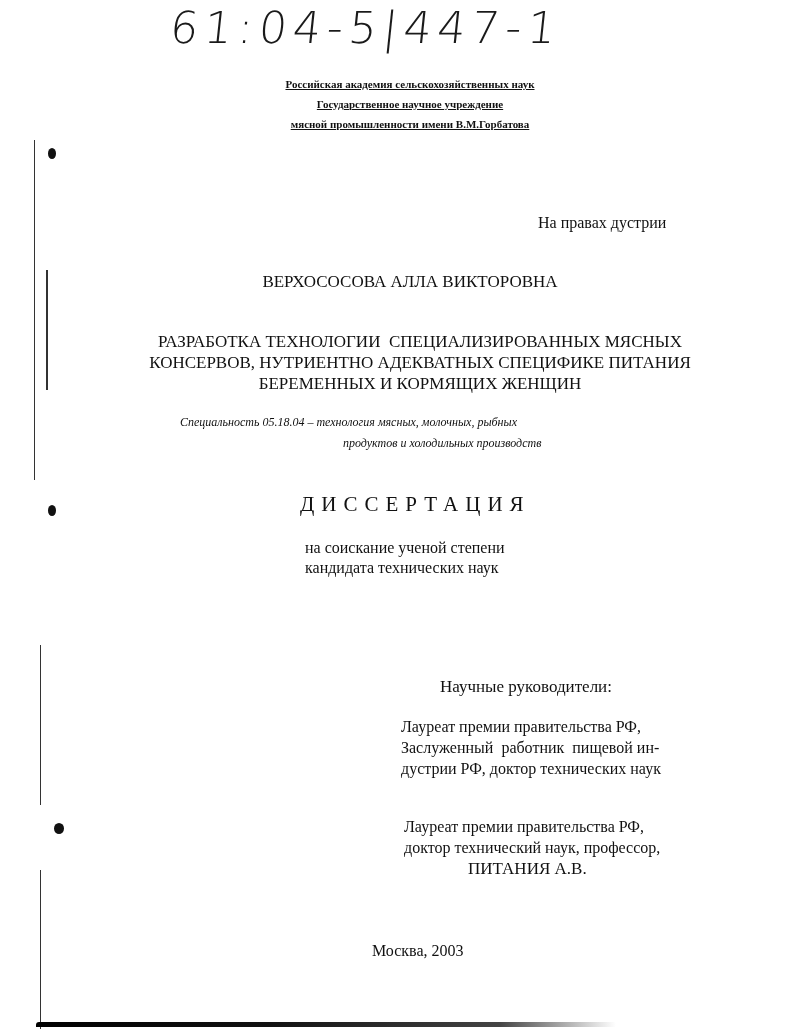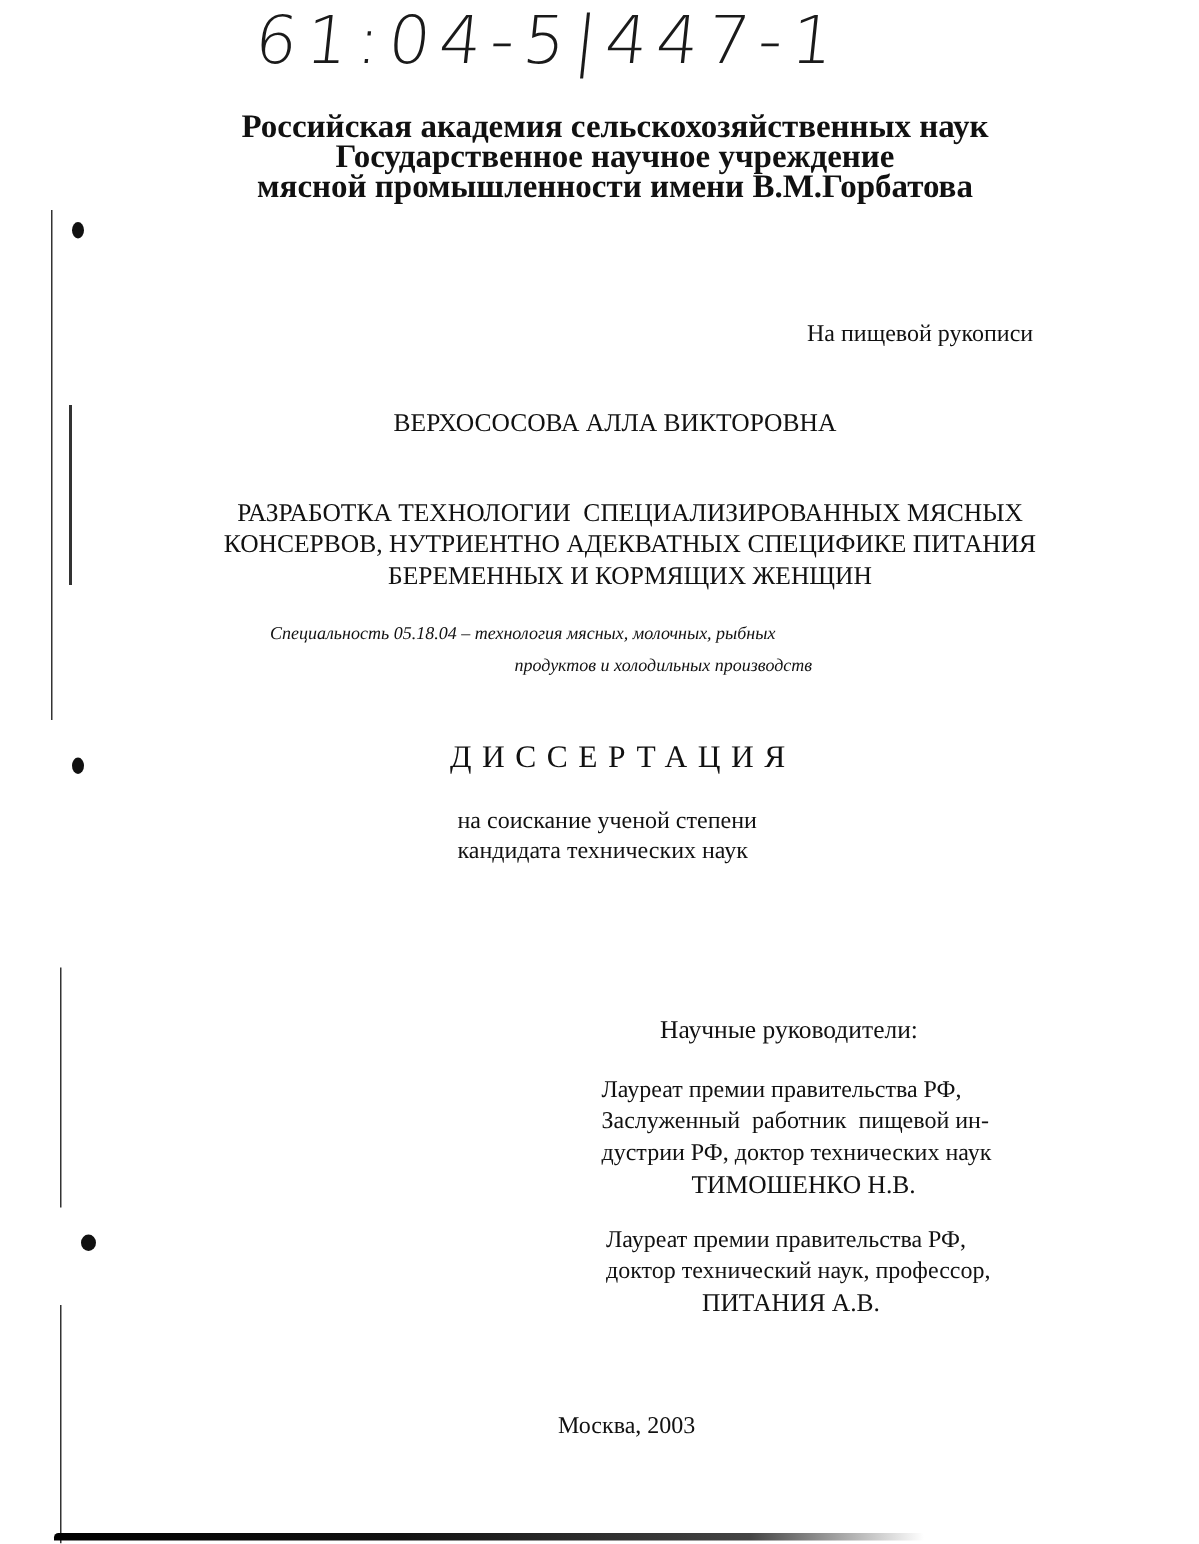--- a/index.html
+++ b/index.html
@@ -3,21 +3,21 @@
 <meta charset="utf-8">
 <style>
   html, body { margin:0; padding:0; background:#ffffff; }
   body { width:799px; height:1029px; position:relative; overflow:hidden;
          font-family:"Liberation Serif", serif; color:#111; }
   .abs { position:absolute; }
   .center { text-align:center; }
   .hand { font-family:"DejaVu Sans", sans-serif; font-weight:300; font-size:44px;
           letter-spacing:6px; color:#1a1a1a; transform:skewX(-6deg); }
   .b { font-weight:normal; }
-  .inst { left:150px; width:520px; font-size:22px; line-height:20px; font-weight:bold; }
+  .inst { left:150px; width:520px; font-size:11px; line-height:20px; font-weight:bold;text-decoration:underline; }
   .margin-line { position:absolute; background:#333; width:1px; }
   .blot { position:absolute; background:#111; border-radius:50%; }
 </style>
 </head>
 <body>
 
 <div class="margin-line" style="left:34px; top:140px; height:340px;"></div>
 <div class="margin-line" style="left:46px; top:270px; height:120px; width:2px;"></div>
 <div class="margin-line" style="left:40px; top:645px; height:160px;"></div>
 <div class="margin-line" style="left:40px; top:870px; height:159px;"></div>
@@ -27,21 +27,21 @@
 <div class="abs" style="left:36px; top:1022px; width:580px; height:5px; background:linear-gradient(90deg,#000 0%,#111 40%,#444 80%,transparent 100%); border-radius:3px 2px 0 0;"></div>
 
 <div class="abs hand" style="left:170px; top:0px; width:460px; height:60px; line-height:56px;">61:04-5|447-1</div>
 
 <div class="abs center inst" style="top:74px;">
   <div>Российская академия сельскохозяйственных наук</div>
   <div>Государственное научное учреждение</div>
   <div>мясной промышленности имени В.М.Горбатова</div>
 </div>
 
-<div class="abs" style="left:538px; top:214px; font-size:16px;">На пищевой рукописи</div>
+<div class="abs" style="left:538px; top:214px; font-size:16px;">На правах дустрии</div>
 
 <div class="abs center b" style="left:150px; width:520px; top:272px; font-size:17px;">ВЕРХОСОСОВА АЛЛА ВИКТОРОВНА</div>
 
 <div class="abs center b" style="left:110px; width:620px; top:331px; font-size:17px; line-height:21px;">
   <div style="white-space:pre;">РАЗРАБОТКА ТЕХНОЛОГИИ  СПЕЦИАЛИЗИРОВАННЫХ МЯСНЫХ</div>
   <div>КОНСЕРВОВ, НУТРИЕНТНО АДЕКВАТНЫХ СПЕЦИФИКЕ ПИТАНИЯ</div>
   <div>БЕРЕМЕННЫХ И КОРМЯЩИХ ЖЕНЩИН</div>
 </div>
 
 <div class="abs" style="left:180px; top:412px; font-size:12px; line-height:21px;font-style:italic;">
@@ -55,21 +55,20 @@
   <div>на соискание ученой степени</div>
   <div>кандидата технических наук</div>
 </div>
 
 <div class="abs b" style="left:440px; top:677px; font-size:17px;">Научные руководители:</div>
 
 <div class="abs" style="left:401px; top:716px; font-size:16px; line-height:21px;">
   <div>Лауреат премии правительства РФ,</div>
   <div style="white-space:pre;">Заслуженный  работник  пищевой ин-</div>
   <div>дустрии РФ, доктор технических наук</div>
-  <div class="b" style="padding-left:60px; font-size:17px;">ТИМОШЕНКО Н.В.</div>
 </div>
 
 <div class="abs" style="left:404px; top:816px; font-size:16px; line-height:21px;">
   <div>Лауреат премии правительства РФ,</div>
   <div>доктор технический наук, профессор,</div>
   <div class="b" style="padding-left:64px; font-size:17px;">ПИТАНИЯ А.В.</div>
 </div>
 
 <div class="abs" style="left:372px; top:942px; font-size:16px;">Москва, 2003</div>
 

